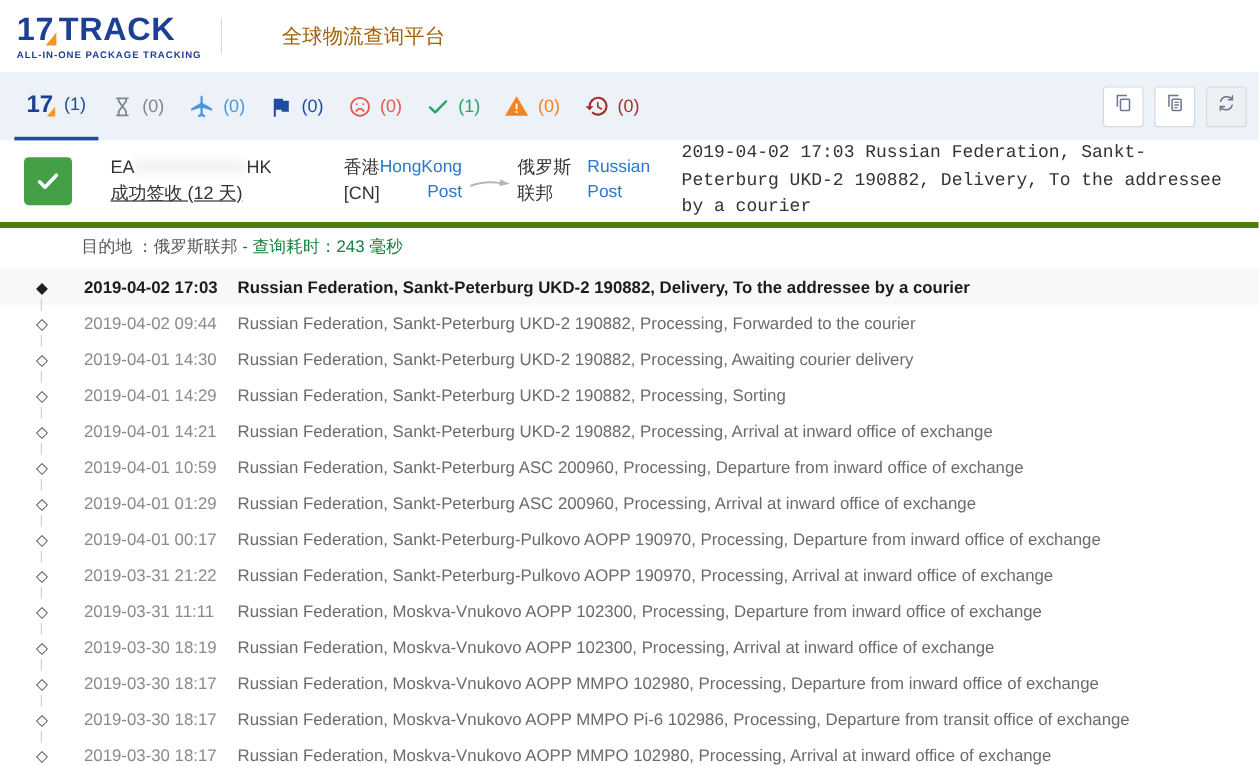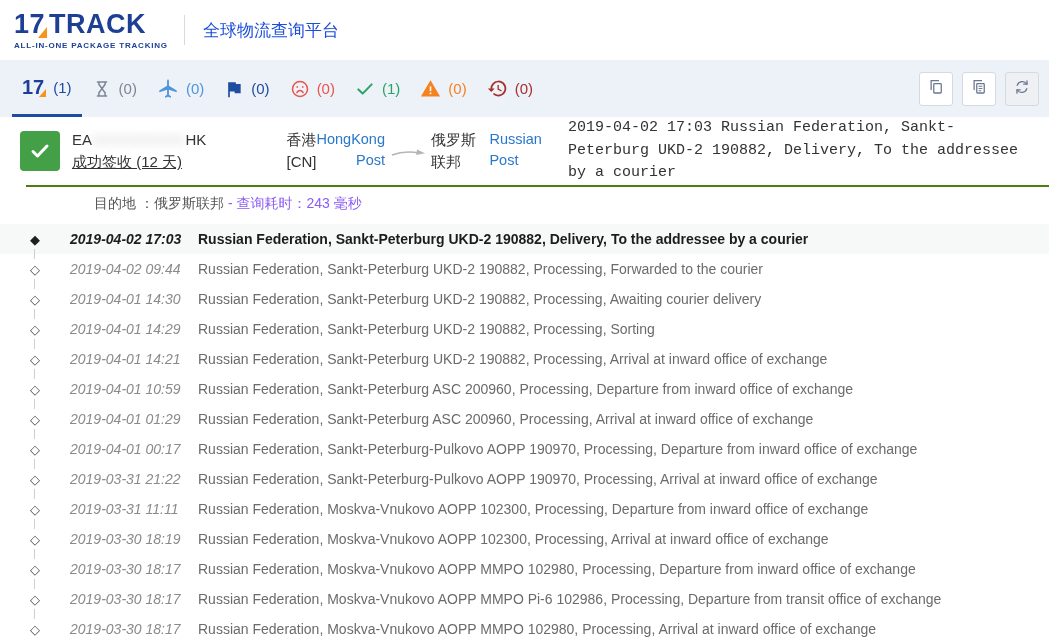--- a/index.html
+++ b/index.html
@@ -7,65 +7,65 @@
   body { font-family:"Liberation Sans","DejaVu Sans",sans-serif; width:1049px; }
   .page { width:1049px; height:638px; overflow:hidden; background:#fff; position:relative; }
 
   
   .header { height:60px; display:flex; align-items:center; padding-left:14px; background:#fff; }
   .logo-block { display:flex; flex-direction:column; }
   .wordmark { display:flex; align-items:baseline; font-weight:800; font-size:27px; color:#1d3f94; letter-spacing:.5px; line-height:1; }
   .wordmark .wedge { width:0; height:0; border-left:9px solid transparent; border-bottom:11px solid #f7941d; margin:0 2px 0 -7px; align-self:flex-end; }
   .logo-sub { font-size:8px; font-weight:700; color:#1d3f94; letter-spacing:.8px; margin-top:3px; }
   .header-divider { width:1px; height:30px; background:#d9d9d9; margin:0 18px 0 16px; }
-  .site-title { font-size:17px; color:#1d4ed8; }
+  .site-title { font-size:17px; color:#a16207;margin-left:32px; }
 
   
   .tabbar { height:57px; background:#edf1f8; display:flex; align-items:stretch; padding-left:12px; position:relative; }
   .tab { display:flex; align-items:center; gap:7px; padding:0 10px; cursor:pointer; }
   .tab.active { border-bottom:3px solid #1e4ca1; }
   .tab-count { font-size:15px; }
   .mini17 { font-weight:800; font-size:20px; color:#1d3f94; display:flex; align-items:baseline; line-height:1; }
   .mini17 .wedge { width:0; height:0; border-left:7px solid transparent; border-bottom:8px solid #f7941d; margin-left:-5px; align-self:flex-end; }
   .tab svg { display:block; }
 
   .toolbar { position:absolute; right:10px; top:50%; transform:translateY(-50%); display:flex; gap:9px; }
   .tool-btn { width:34px; height:34px; background:#fff; border:1px solid #d5dae2; border-radius:3px; display:flex; align-items:center; justify-content:center; cursor:pointer; }
   .tool-btn.shaded { background:#eef0f4; }
 
   
   .summary { height:68px; display:flex; align-items:center; padding:0 16px 0 20px; background:#fff; cursor:pointer; }
   .status-box { width:40px; height:40px; background:#43a047; border-radius:4px; display:flex; align-items:center; justify-content:center; flex:0 0 40px; }
-  .num-block { flex:0 0 215px; padding-left:12px; }
+  .num-block { flex:0 0 215px; padding-left:32px; }
   .track-num { font-size:15px; color:#333; line-height:1.45; white-space:nowrap; }
   .masked { display:inline-block; color:#aaa; filter:blur(4px); opacity:.55; letter-spacing:1px; }
   .track-status { font-size:15px; color:#333; line-height:1.45;text-decoration:underline; }
   .carrier { display:flex; flex-direction:row; line-height:1.45; }
   .carrier .region { font-size:15px; color:#333; }
   .carrier a, .carrier .link { font-size:14.5px; color:#2878cc; text-decoration:none; cursor:pointer; }
   .carrier-from { flex:0 0 110px; text-align:right; }
   .carrier-arrow { flex:0 0 46px; display:flex; align-items:center; justify-content:center; padding-top:4px; }
   .carrier-to { flex:0 0 125px; text-align:left; }
   .latest-event { flex:1; font-size:15px; color:#333; line-height:1.5; padding-left:12px; max-width:478px;font-family:Liberation Mono, monospace; }
 
   
-  .dest-bar { height:36px; border-top:2px solid #4d7c0f; display:flex; align-items:center; padding-left:68px; font-size:14px;margin-left:26px; }
+  .dest-bar { height:36px; border-top:5px solid #4d7c0f; display:flex; align-items:center; padding-left:68px; font-size:14px; }
   .dest-label, .dest-value { color:#555; }
-  .dest-query { color:#8b5cf6; margin-left:4px; }
+  .dest-query { color:#15803d; margin-left:4px; }
 
   
   .timeline { padding-top:3px; }
   .ev-row { display:flex; align-items:center; height:30px; position:relative; }
   .ev-row.latest { background:#f7f8f8; font-weight:bold; }
   .ev-marker { flex:0 0 28px; margin-left:30px; position:relative; display:flex; align-items:center; justify-content:flex-start; height:100%; }
   .ev-marker .dia { font-size:13px; color:#4a4a4a; line-height:1; }
   .ev-row.latest .ev-marker .dia { color:#1f1f1f; }
   .ev-marker .dash { position:absolute; left:3.5px; bottom:-5px; width:1px; height:10px; background:#cfcfcf; }
   .ev-row:last-child .ev-marker .dash { display:none; }
-  .ev-date { flex:0 0 128px; font-size:14px; color:#8a8a8a; margin-left:12px; white-space:nowrap;font-style:italic; }
+  .ev-date { flex:0 0 128px; font-size:14px; color:#8a8a8a; margin-left:12px; white-space:nowrap; }
   .ev-desc { flex:1; font-size:14px; color:#6b6b6b; white-space:nowrap; }
   .ev-row.latest .ev-date, .ev-row.latest .ev-desc { color:#1c1c1c; }
 </style>
 </head>
 <body>
 
 <div class="page">
 
   <div class="header">
     <div class="logo-block">

